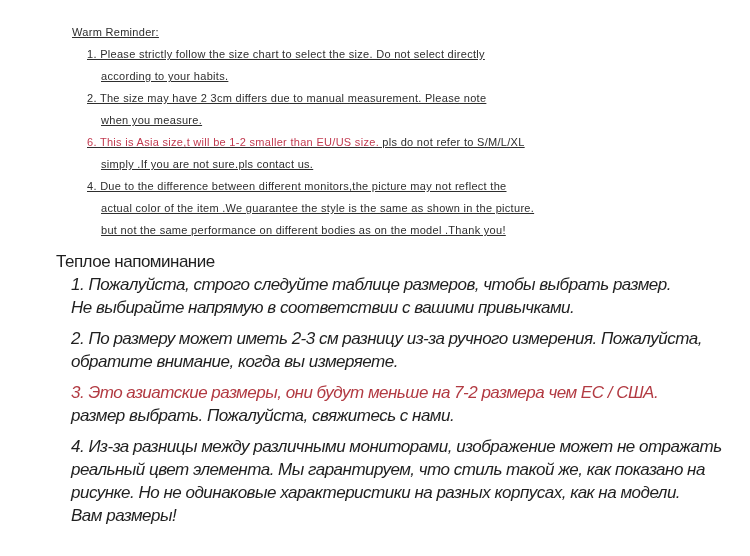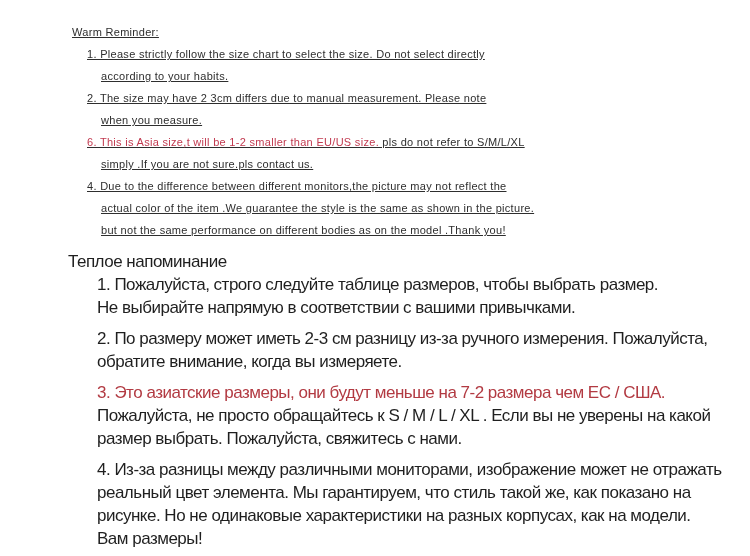--- a/index.html
+++ b/index.html
@@ -28,28 +28,28 @@
     letter-spacing: 0.3px;
     text-decoration: underline;
   }
   .en-items { margin-left: 15px; }
   .en-cont { margin-left: 14px; }
 
   
   .ru-section {
     position: absolute;
     top: 250px;
-    left: 68px;
+    left: 56px;
     right: 10px;
     color: var(--text-ru, #1f1f1f);
     font-size: 17px;
     line-height: 23px;
     letter-spacing: -0.5px;
   }
-  .ru-items { margin-left: 29px; }
+  .ru-items { margin-left: 15px; font-style: italic; }
   .ru-item { margin-top: 0; }
   .ru-item + .ru-item { margin-top: 8px; }
 
   .red-en { color: var(--red-en, #c23a50); }
   .red-ru { color: var(--red-ru, #b23a42); }
 </style>
 </head>
 <body>
 
 <section class="en-section">
@@ -75,21 +75,20 @@
     <div class="ru-item">
       <div class="line">1. Пожалуйста, строго следуйте таблице размеров, чтобы выбрать размер.</div>
       <div class="line">Не выбирайте напрямую в соответствии с вашими привычками.</div>
     </div>
     <div class="ru-item">
       <div class="line">2. По размеру может иметь 2-3 см разницу из-за ручного измерения. Пожалуйста,</div>
       <div class="line">обратите внимание, когда вы измеряете.</div>
     </div>
     <div class="ru-item">
       <div class="line red-ru">3. Это азиатские размеры, они будут меньше на 7-2 размера чем ЕС / США.</div>
-      <div class="line">Пожалуйста, не просто обращайтесь к S / M / L / XL . Если вы не уверены на какой</div>
       <div class="line">размер выбрать. Пожалуйста, свяжитесь с нами.</div>
     </div>
     <div class="ru-item">
       <div class="line">4. Из-за разницы между различными мониторами, изображение может не отражать</div>
       <div class="line">реальный цвет элемента. Мы гарантируем, что стиль такой же, как показано на</div>
       <div class="line">рисунке. Но не одинаковые характеристики на разных корпусах, как на модели.</div>
       <div class="line">Вам размеры!</div>
     </div>
   </div>
 </section>

